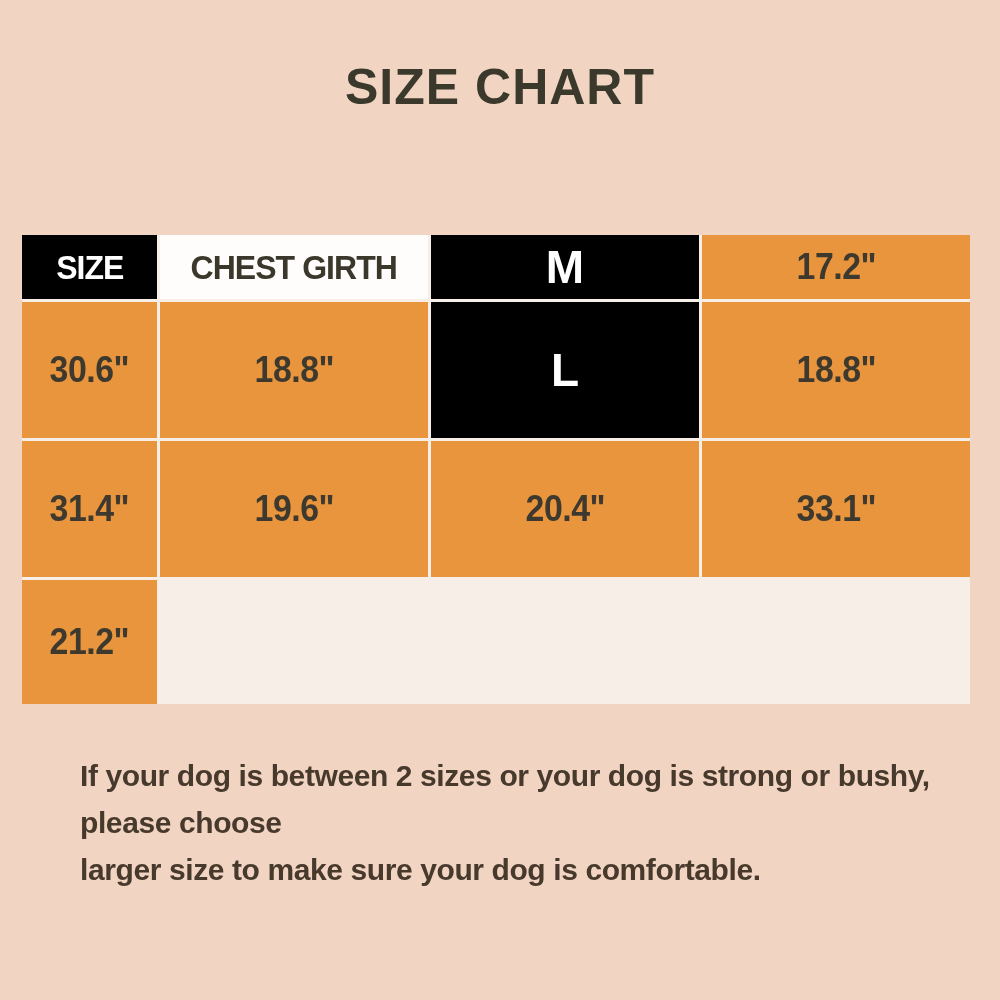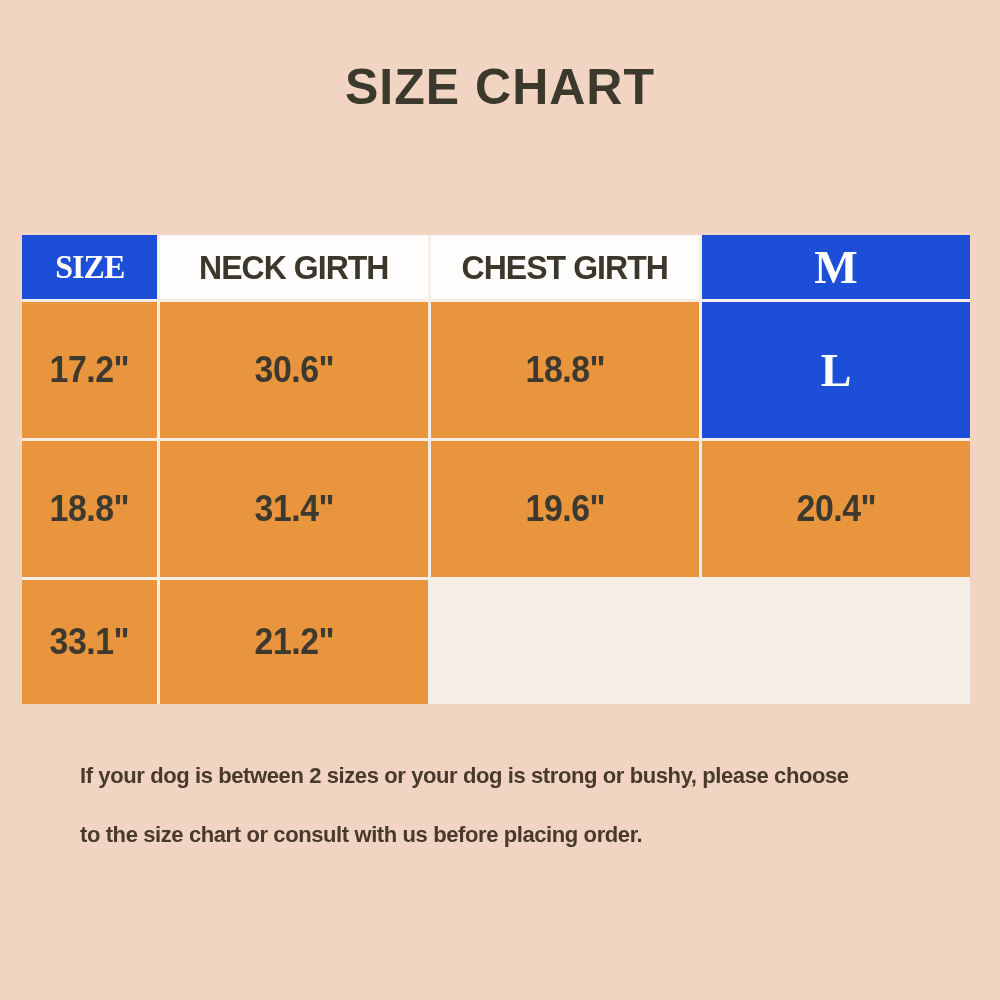--- a/index.html
+++ b/index.html
@@ -31,21 +31,21 @@
     gap: 3px;
     background: #F7EFE7; 
   }
   .cell {
     display: flex;
     align-items: center;
     justify-content: center;
     overflow: hidden;
   }
   .cell-header-white { background: #FEFDFC; }
-  .cell-black { background: #1d4ed8; font-family: Liberation Serif, serif; }
+  .cell-black { background: #000000; }
   .cell-orange { background: #E9953E; }
 
   .condense { display: inline-block; transform: scaleX(0.94); transform-origin: center; white-space: nowrap; }
 
   .header-label {
     font-size: 34px;
     font-weight: bold;
     letter-spacing: -1px;
     color: #3B372B;
   }
@@ -67,41 +67,38 @@
     color: #3D392E;
   }
 
   .notes {
     position: absolute;
     left: 80px; top: 752px;
     width: 880px;
   }
   .note-paragraph { margin-bottom: 12px; }
   .note-line {
-    font-size: 22px;
+    font-size: 30px;
     font-weight: bold;
     letter-spacing: -0.4px;
     line-height: 47px;
     color: #47392C;
   }
 </style>
 </head>
 <body>
 
 <div class="canvas">
 
   <h1 class="page-title">SIZE CHART</h1>
 
   <div class="size-table">
 
     <div class="cell cell-black">
       <span class="header-size-label condense">SIZE</span>
-    </div>
-    <div class="cell cell-header-white">
-      <span class="header-label condense">NECK GIRTH</span>
     </div>
     <div class="cell cell-header-white">
       <span class="header-label condense">CHEST GIRTH</span>
     </div>
 
     <div class="cell cell-black">
       <span class="size-letter">M</span>
     </div>
     <div class="cell cell-orange">
       <span class="value-text condense">17.2"</span>
@@ -134,19 +131,19 @@
     </div>
     <div class="cell cell-orange">
       <span class="value-text condense">21.2"</span>
     </div>
 
   </div>
 
   <div class="notes">
     <div class="note-paragraph">
       <div class="note-line">If your dog is between 2 sizes or your dog is strong or bushy, please choose</div>
+      <div class="note-line">larger size to make sure your dog is comfortable.</div>
     </div>
     <div class="note-paragraph">
-      <div class="note-line">to the size chart or consult with us before placing order.</div>
     </div>
   </div>
 
 </div>
 
 </body></html>

